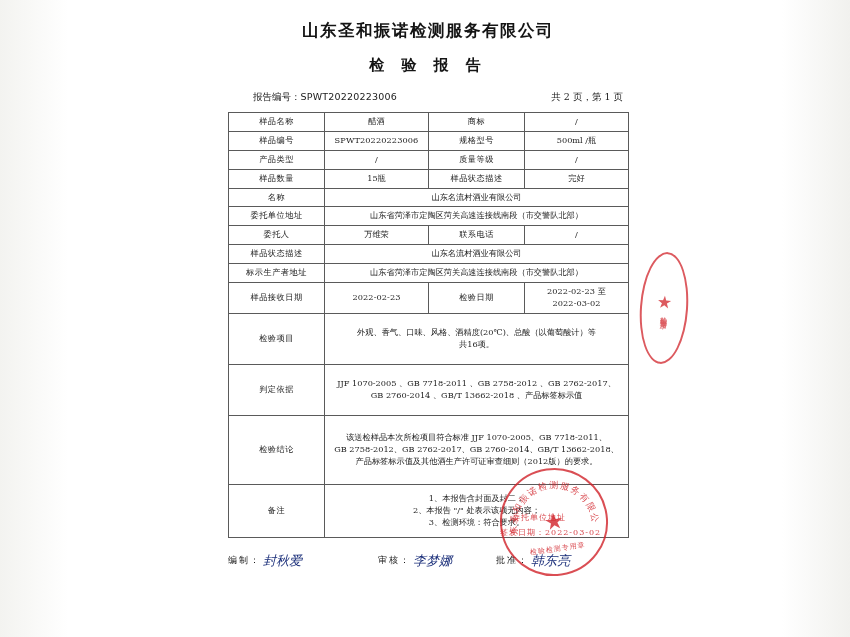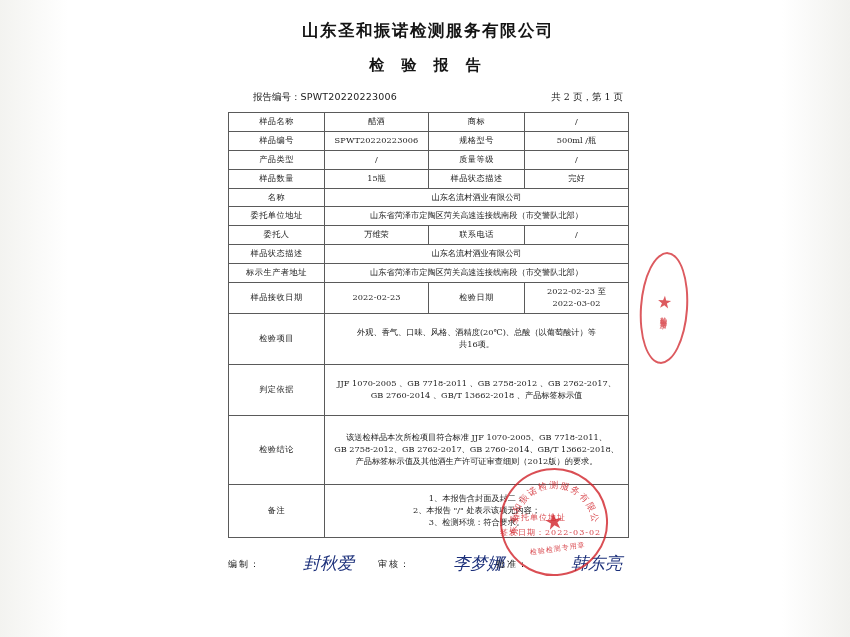--- a/index.html
+++ b/index.html
@@ -128,25 +128,24 @@
   .sig {
     position: absolute;
     top: 0;
     white-space: nowrap;
   }
   .sig .lbl2 { letter-spacing: 2px; }
   .hand {
     font-family: Liberation Mono, monospace;
     font-style: italic;
     color: #1b2f7a;
-    font-size: 17px;
+    font-size: 13px;
     position: relative;
     top: 2px;
     left: 2px;
-    margin-left: 40px;
   }
   .sig1 { left: 0px; }
   .sig2 { left: 150px; }
   .sig3 { left: 268px; }
 
   
   .seal-round {
     position: absolute;
     width: 104px;
     height: 104px;

